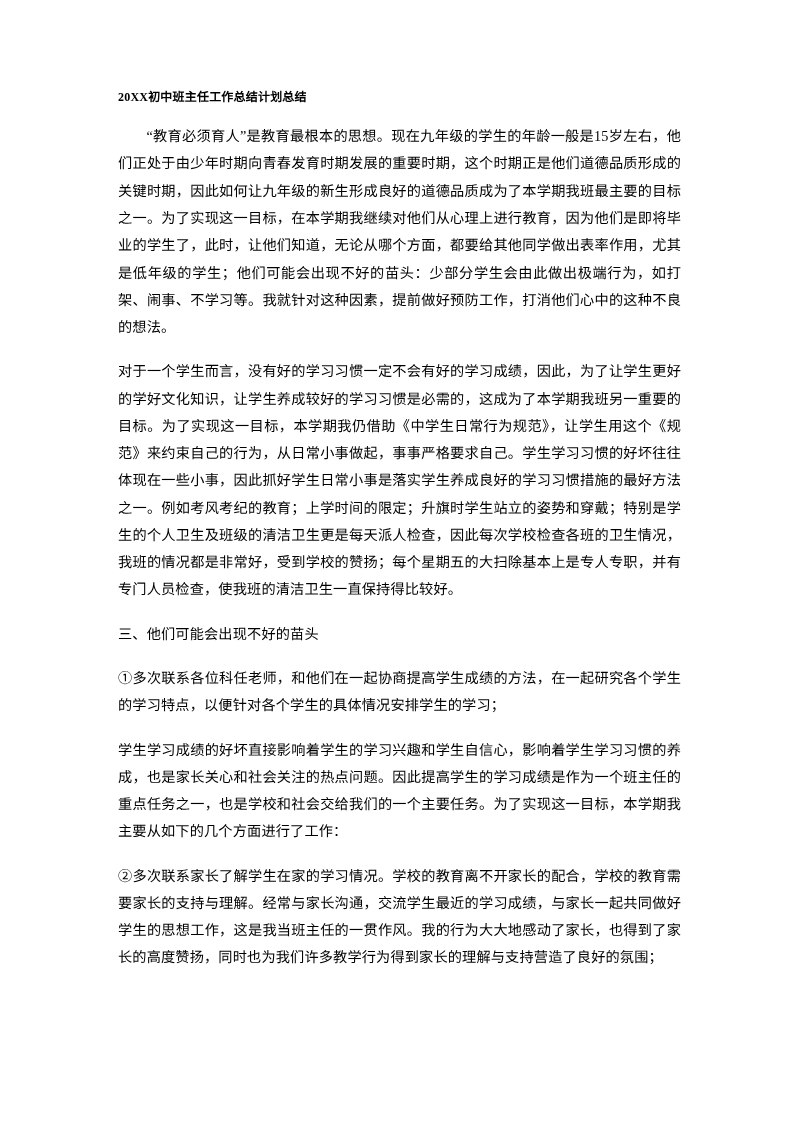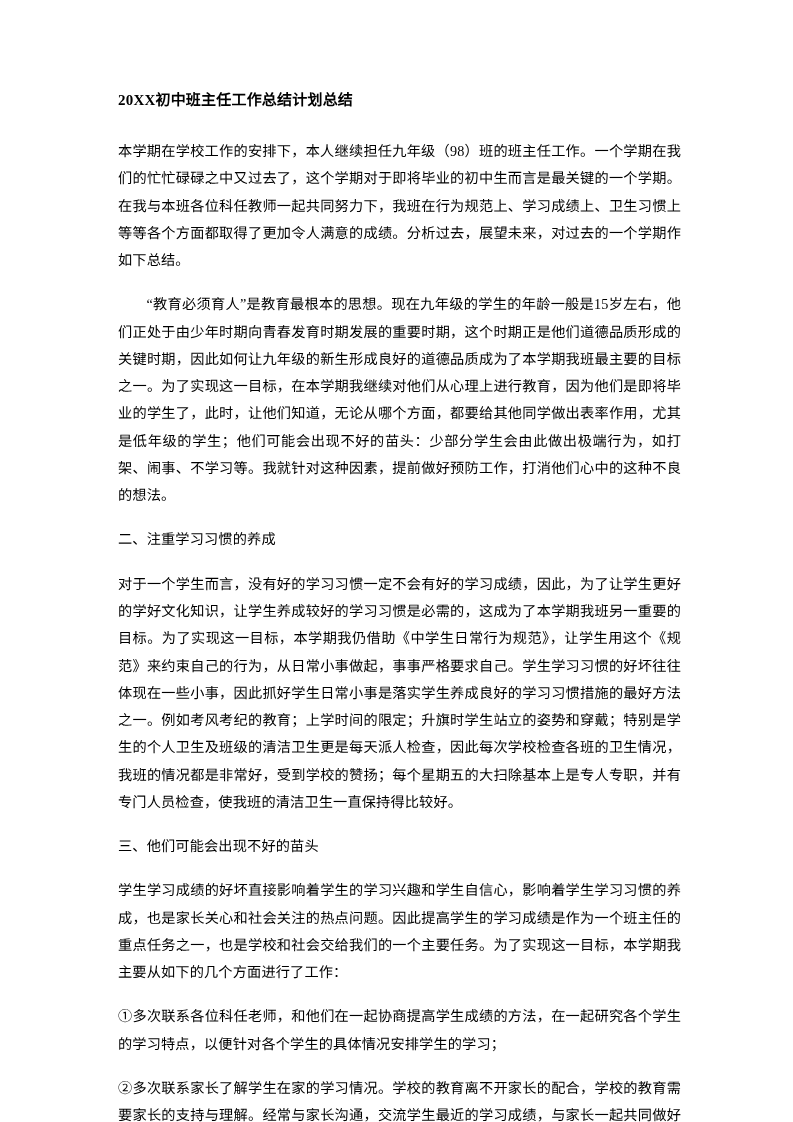--- a/index.html
+++ b/index.html
@@ -16,23 +16,23 @@
   }
   .page {
     position: relative;
     width: 793px;
     height: 1122px;
     box-sizing: border-box;
     padding: 88px 112px 60px 118px;
     background: #ffffff;
   }
   .doc-title {
-    font-size: 15px;
+    font-size: 12px;
     line-height: 1.6;
-    margin: 0 0 26px 0;
+    margin: 0 0 16px 0;
     letter-spacing: 0.2px;
   }
   p.para {
     font-size: 14.2px;
     line-height: 1.92;
     margin: 0 0 17px 0;
     text-align: justify;
     text-justify: inter-ideograph;
     letter-spacing: 0.15px;
   }
@@ -45,22 +45,20 @@
     margin: 0 0 17px 0;
     letter-spacing: 0.15px;
   }
 </style>
 </head>
 <body>
 
 <div class="page">
   <h1 class="doc-title">20XX初中班主任工作总结计划总结</h1>
   <div id="doc-body">
-      <p class="para">本学期在学校工作的安排下，本人继续担任九年级（98）班的班主任工作。一个学期在我们的忙忙碌碌之中又过去了，这个学期对于即将毕业的初中生而言是最关键的一个学期。在我与本班各位科任教师一起共同努力下，我班在行为规范上、学习成绩上、卫生习惯上等等各个方面都取得了更加令人满意的成绩。分析过去，展望未来，对过去的一个学期作如下总结。</p>
       <p class="para indent">“教育必须育人”是教育最根本的思想。现在九年级的学生的年龄一般是15岁左右，他们正处于由少年时期向青春发育时期发展的重要时期，这个时期正是他们道德品质形成的关键时期，因此如何让九年级的新生形成良好的道德品质成为了本学期我班最主要的目标之一。为了实现这一目标，在本学期我继续对他们从心理上进行教育，因为他们是即将毕业的学生了，此时，让他们知道，无论从哪个方面，都要给其他同学做出表率作用，尤其是低年级的学生；他们可能会出现不好的苗头：少部分学生会由此做出极端行为，如打架、闹事、不学习等。我就针对这种因素，提前做好预防工作，打消他们心中的这种不良的想法。</p>
-      <p class="heading">二、注重学习习惯的养成</p>
       <p class="para">对于一个学生而言，没有好的学习习惯一定不会有好的学习成绩，因此，为了让学生更好的学好文化知识，让学生养成较好的学习习惯是必需的，这成为了本学期我班另一重要的目标。为了实现这一目标，本学期我仍借助《中学生日常行为规范》，让学生用这个《规范》来约束自己的行为，从日常小事做起，事事严格要求自己。学生学习习惯的好坏往往体现在一些小事，因此抓好学生日常小事是落实学生养成良好的学习习惯措施的最好方法之一。例如考风考纪的教育；上学时间的限定；升旗时学生站立的姿势和穿戴；特别是学生的个人卫生及班级的清洁卫生更是每天派人检查，因此每次学校检查各班的卫生情况，我班的情况都是非常好，受到学校的赞扬；每个星期五的大扫除基本上是专人专职，并有专门人员检查，使我班的清洁卫生一直保持得比较好。</p>
       <p class="heading">三、他们可能会出现不好的苗头</p>
+      <p class="para">①多次联系各位科任老师，和他们在一起协商提高学生成绩的方法，在一起研究各个学生的学习特点，以便针对各个学生的具体情况安排学生的学习；</p>
       <p class="para">学生学习成绩的好坏直接影响着学生的学习兴趣和学生自信心，影响着学生学习习惯的养成，也是家长关心和社会关注的热点问题。因此提高学生的学习成绩是作为一个班主任的重点任务之一，也是学校和社会交给我们的一个主要任务。为了实现这一目标，本学期我主要从如下的几个方面进行了工作：</p>
-      <p class="para">①多次联系各位科任老师，和他们在一起协商提高学生成绩的方法，在一起研究各个学生的学习特点，以便针对各个学生的具体情况安排学生的学习；</p>
       <p class="para">②多次联系家长了解学生在家的学习情况。学校的教育离不开家长的配合，学校的教育需要家长的支持与理解。经常与家长沟通，交流学生最近的学习成绩，与家长一起共同做好学生的思想工作，这是我当班主任的一贯作风。我的行为大大地感动了家长，也得到了家长的高度赞扬，同时也为我们许多教学行为得到家长的理解与支持营造了良好的氛围；</p>
     </div>
 </div>
 
 </body></html>

